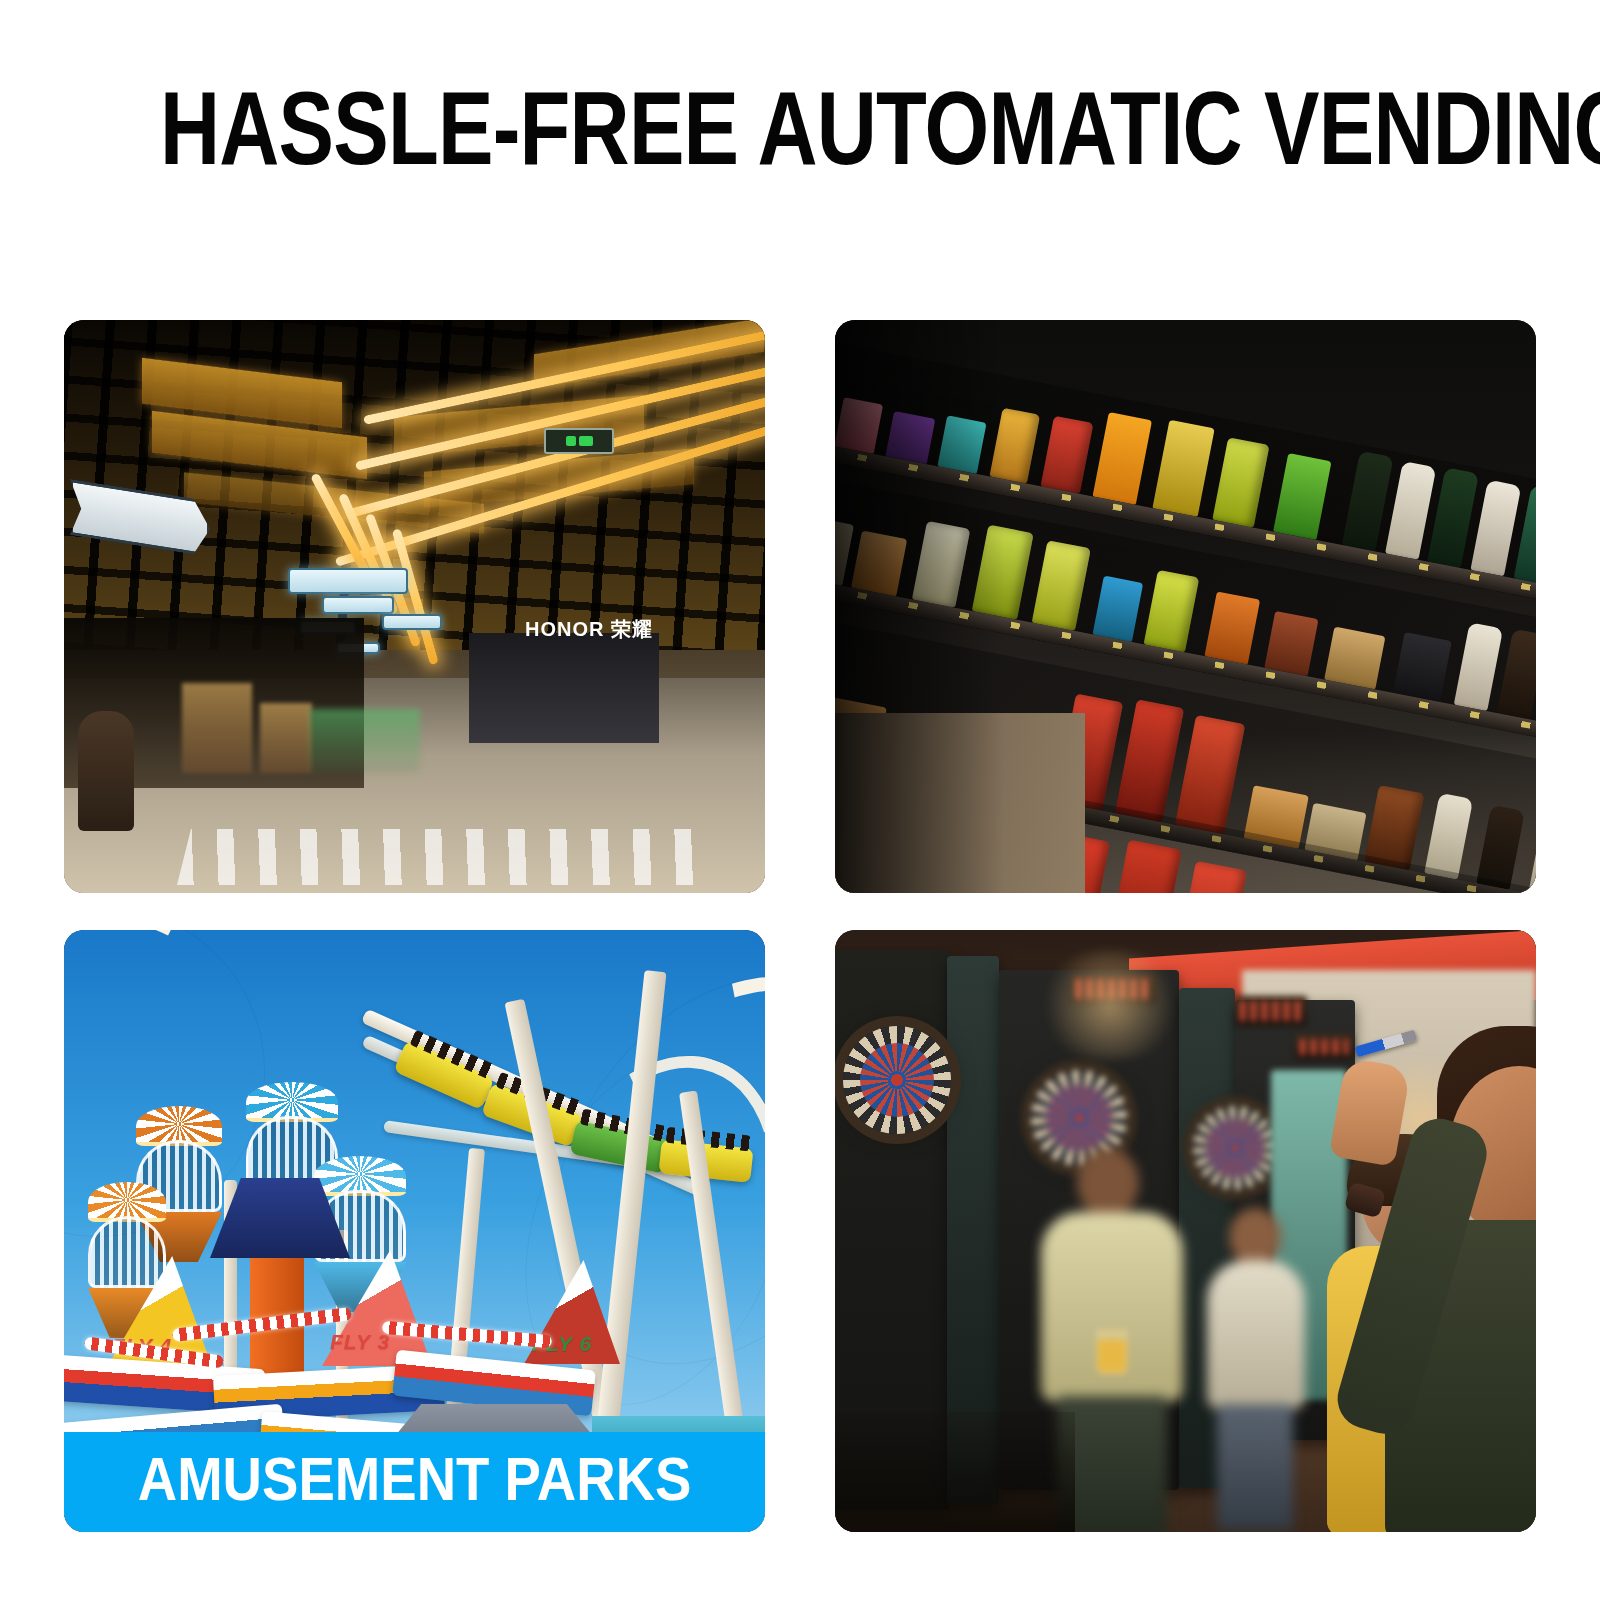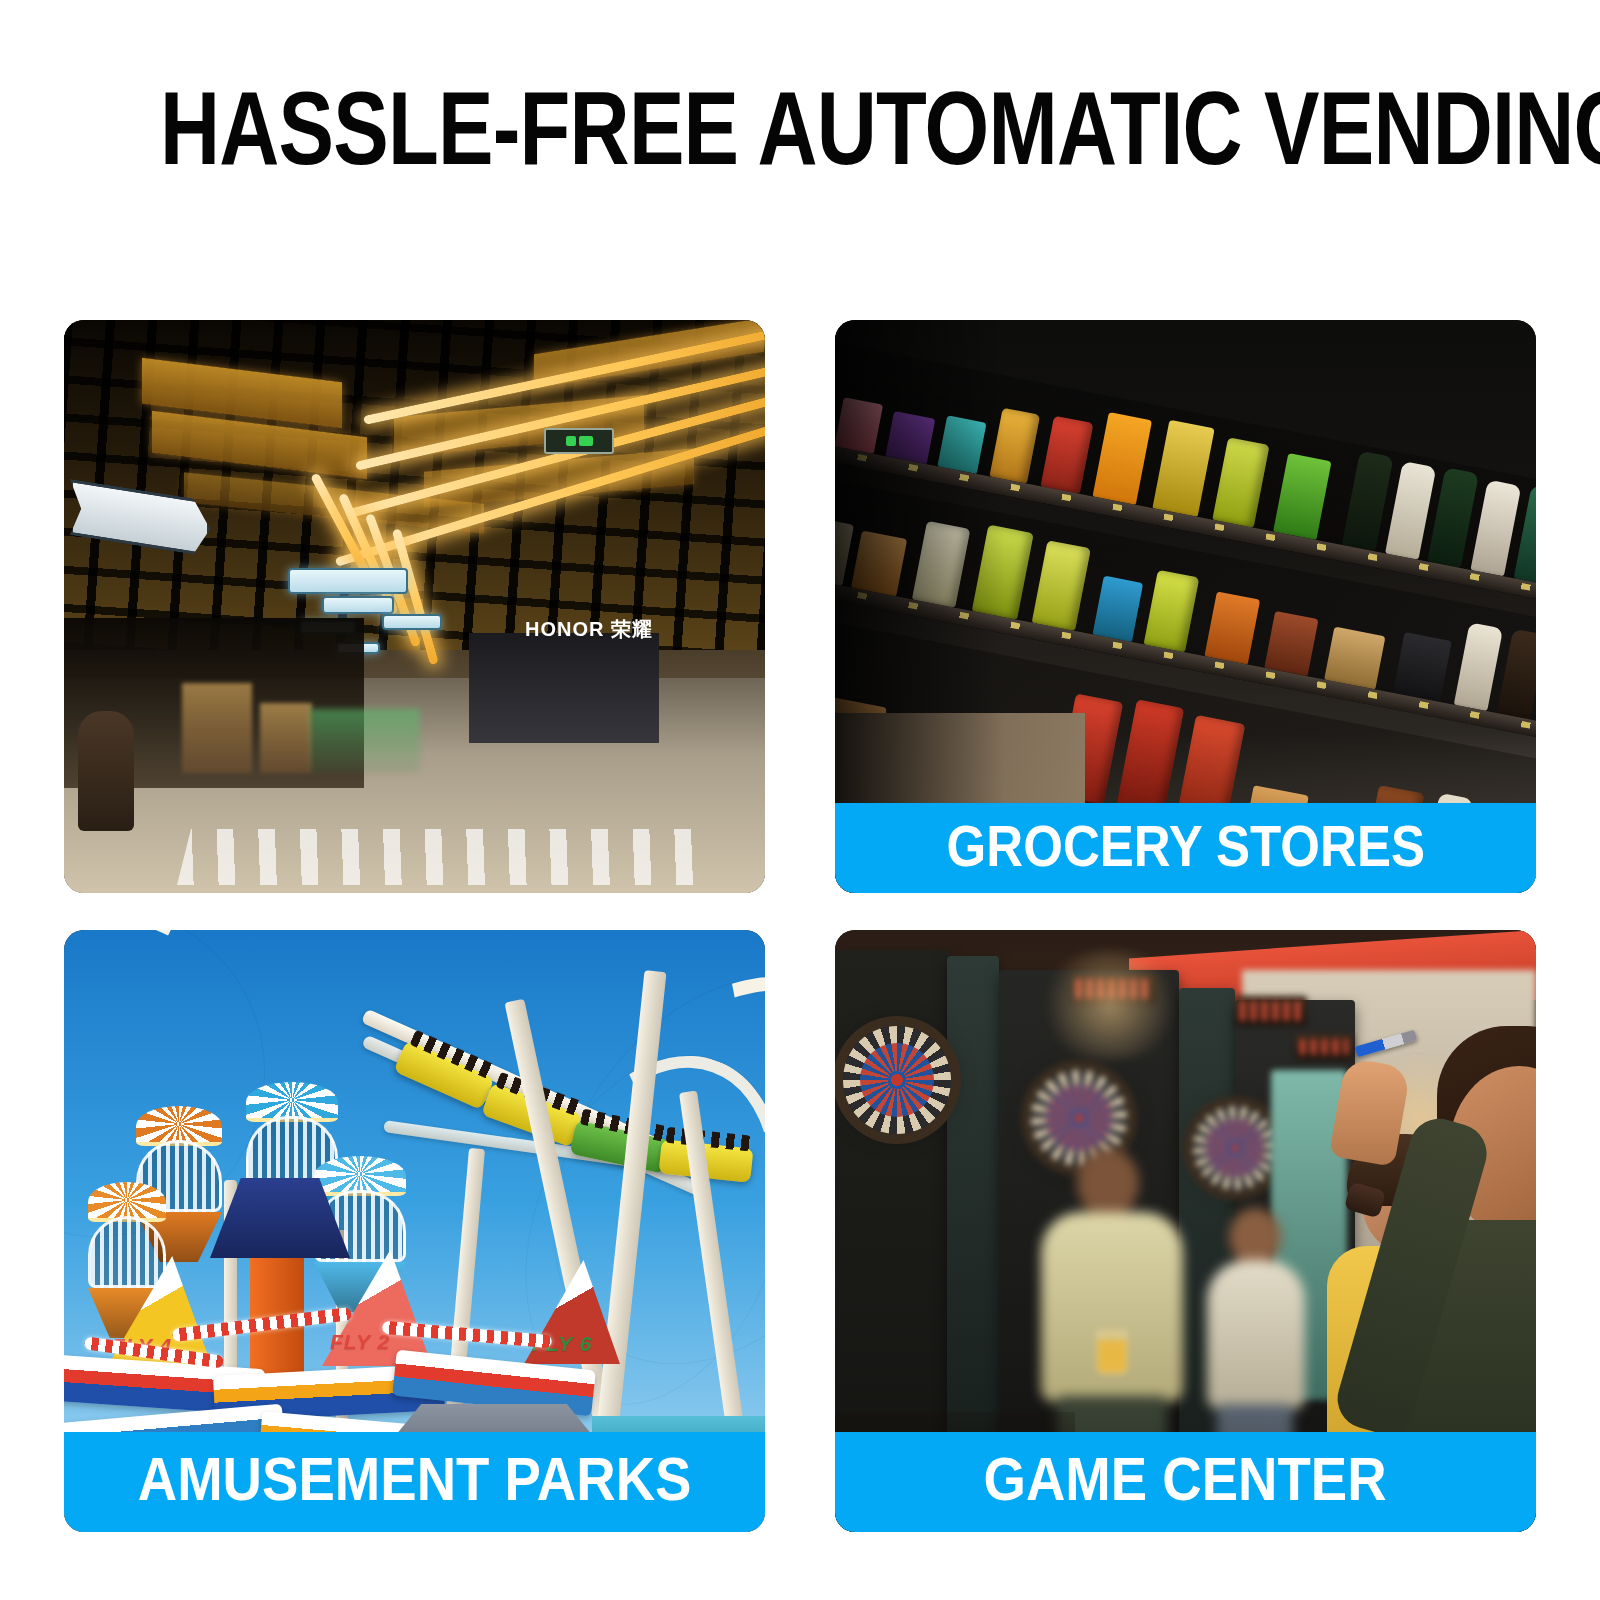--- a/index.html
+++ b/index.html
@@ -516,23 +516,20 @@
           <div class="prod jar" style="left:33%;width:52px;height:128px;background:linear-gradient(180deg,#d93c28,#741409);"></div>
           <div class="prod jar" style="left:41%;width:54px;height:134px;background:linear-gradient(180deg,#cf3a24,#6c1208);"></div>
           <div class="prod jar" style="left:49%;width:52px;height:126px;background:linear-gradient(180deg,#e04730,#7d1a0c);"></div>
 
         </div>
 
         <div class="groc-dark-left"></div>
         <div class="groc-floor"></div>
       </div>
 
-      <div class="card-label">
-        <span>GROCERY STORES</span>
-      </div>
     </div>
 
     <div class="card row2">
       <div class="scene park">
 
         <div class="coaster-arc" style="left:-130px;top:-24px;width:330px;height:330px;transform:rotate(-18deg);"></div>
 
         <div class="coaster-arc" style="right:-110px;top:30px;width:300px;height:420px;border-width:14px;transform:rotate(34deg);"></div>
         <div class="coaster-arc" style="right:-10px;top:120px;width:240px;height:360px;border-width:12px;transform:rotate(20deg);opacity:.95;"></div>
 
@@ -581,21 +578,21 @@
           <div class="skirt"></div>
         </div>
 
         <div style="position:absolute;left:186px;top:296px;width:54px;height:250px;background:linear-gradient(90deg,#f26f22,#c24c0e);border-radius:6px;"></div>
         <div class="roof" style="left:146px;top:248px;width:140px;height:80px;background:linear-gradient(180deg,#2a3f8f,#18265c);"></div>
 
         <div class="fly-wing" style="left:40px;top:326px;--w:#f3c623;"></div>
         <div class="fly-label" style="left:48px;top:404px;">FLY 4</div>
 
         <div class="fly-wing" style="left:258px;top:320px;--w:#ec6a5e;"></div>
-        <div class="fly-label" style="left:266px;top:400px;">FLY 2</div>
+        <div class="fly-label" style="left:266px;top:400px;">FLY 3</div>
 
         <div class="fly-wing" style="left:460px;top:330px;--w:#c0392b;width:96px;height:104px;"></div>
         <div class="fly-label" style="left:468px;top:402px;color:#2e8b3f;">FLY 6</div>
 
         <div class="carousel-arm" style="left:-10px;top:432px;width:210px;transform:rotate(4deg);--c1:#e23b2e;--c2:#1f4fa8;"></div>
         <div class="carousel-arm" style="left:150px;top:440px;width:230px;transform:rotate(-3deg);--c1:#f3a417;--c2:#1f4fa8;"></div>
         <div class="carousel-arm" style="left:330px;top:430px;width:200px;transform:rotate(6deg);--c1:#e23b2e;--c2:#2f7ec4;"></div>
         <div class="carousel-arm" style="left:-20px;top:484px;width:240px;transform:rotate(-5deg);--c1:#2f7ec4;--c2:#e23b2e;"></div>
         <div class="carousel-arm" style="left:196px;top:492px;width:250px;transform:rotate(5deg);--c1:#f3a417;--c2:#1f4fa8;"></div>
 
@@ -669,19 +666,16 @@
         </div>
 
         <div class="arm" style="left:494px;top:180px;width:78px;height:320px;background:linear-gradient(180deg,#3e4430,#2b3122);transform:rotate(16deg);"></div>
         <div class="watch" style="left:512px;top:256px;transform:rotate(16deg);"></div>
         <div style="position:absolute;left:502px;top:132px;width:66px;height:100px;background:linear-gradient(170deg,#e2a474,#b0754a);border-radius:26px 26px 14px 14px;transform:rotate(10deg);"></div>
         <div class="dart" style="left:520px;top:108px;"></div>
 
         <div style="position:absolute;left:0;bottom:0;width:240px;height:120px;background:linear-gradient(180deg,rgba(20,14,9,.2),rgba(10,7,4,.85));"></div>
       </div>
 
-      <div class="card-label">
-        <span>GAME CENTER</span>
-      </div>
     </div>
 
   </div>
 </div>
 
 </body></html>

